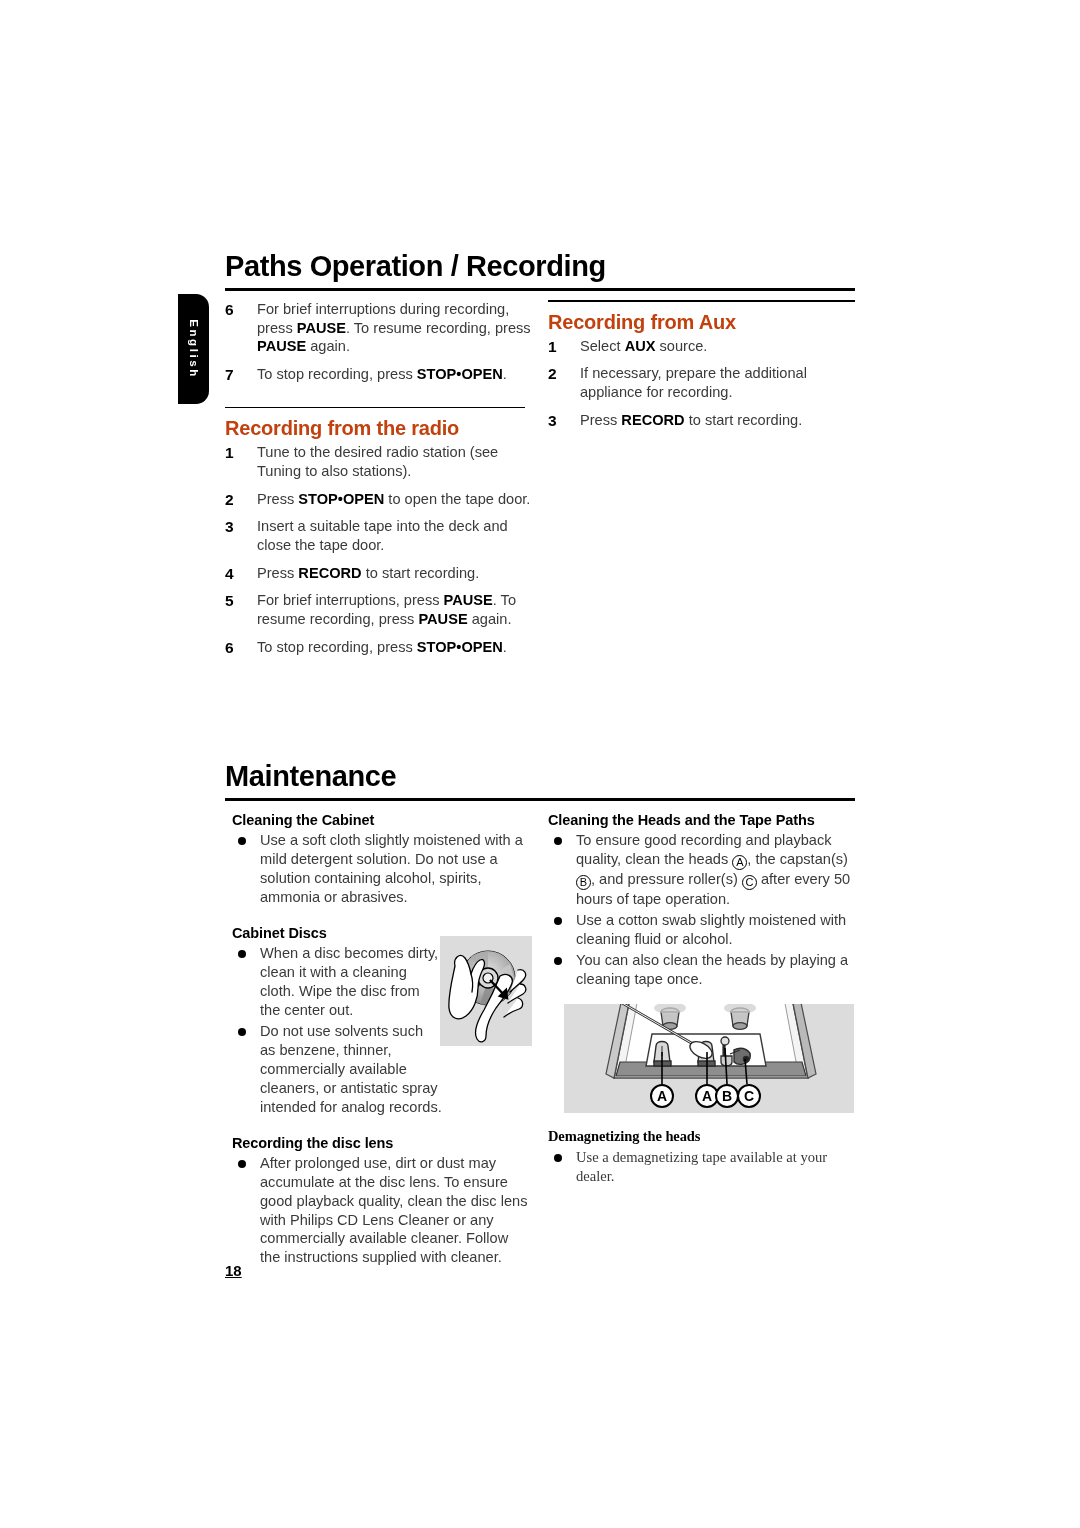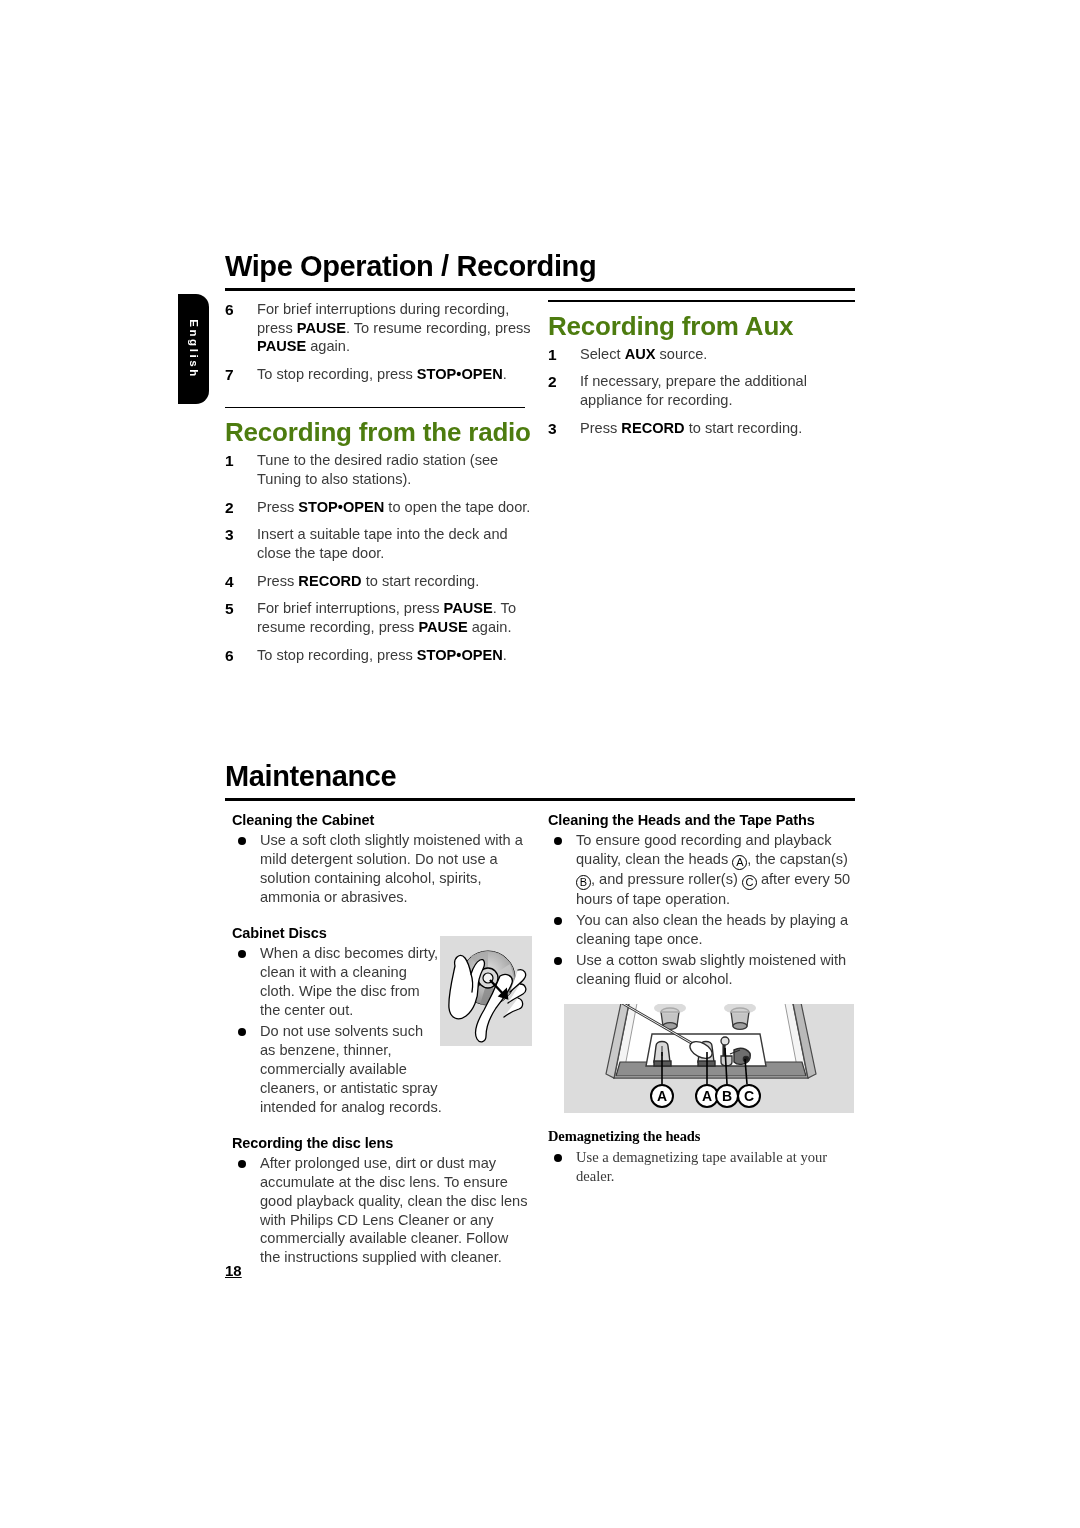--- a/index.html
+++ b/index.html
@@ -47,23 +47,23 @@
     height: 3px;
   }
   .rule-thin {
     position: absolute;
     background: #000;
     height: 1.6px;
   }
 
   
   .sub-head {
-    font-size: 26px;
-    font-weight: 700;
-    color: #4d7c0f;
+    font-size: 20px;
+    font-weight: 700;
+    color: #c2410c;
     letter-spacing: -0.2px;
     margin-bottom: 3px;
   }
   .sub-head-sm {
     font-size: 14.5px;
     font-weight: 700;
     color: #000;
     letter-spacing: -0.1px;
     margin-bottom: 3px;
   }
@@ -146,21 +146,21 @@
 </style>
 </head>
 <body>
 
 <div class="page">
 
   <div class="lang-tab">
     <span>English</span>
   </div>
 
-  <div class="sec-title" style="left:225px; top:250px;">Wipe Operation / Recording</div>
+  <div class="sec-title" style="left:225px; top:250px;">Paths Operation / Recording</div>
   <div class="rule-heavy" style="left:225px; top:288px; width:630px;"></div>
 
   <div class="col" style="left:225px; top:300px; width:310px;">
 
     <ol class="steps" id="to-left-cont">
         <li><span class="num">6</span><span>For brief interruptions during recording, press <b>PAUSE</b>. To resume recording, press <b>PAUSE</b> again.</span></li>
         <li><span class="num">7</span><span>To stop recording, press <b>STOP•OPEN</b>.</span></li>
       </ol>
 
     <div style="height:14px"></div>
@@ -267,22 +267,22 @@
       </g>
     </svg>
   </div>
 
   <div class="col" style="left:548px; top:812px; width:310px;">
     <div id="mt-right-1">
         <div class="blk">
           <div class="sub-head-sm">Cleaning the Heads and the Tape Paths</div>
           <ul class="bullets">
             <li><span class="dot"></span><span>To ensure good recording and playback quality, clean the heads <span class="circ">A</span>, the capstan(s) <span class="circ">B</span>, and pressure roller(s) <span class="circ">C</span> after every 50 hours of tape operation.</span></li>
+            <li><span class="dot"></span><span>Use a cotton swab slightly moistened with cleaning fluid or alcohol.</span></li>
             <li><span class="dot"></span><span>You can also clean the heads by playing a cleaning tape once.</span></li>
-            <li><span class="dot"></span><span>Use a cotton swab slightly moistened with cleaning fluid or alcohol.</span></li>
           </ul>
         </div>
       </div>
   </div>
 
   <div class="fig" style="left:564px; top:1004px; width:290px; height:109px;">
     <svg viewBox="0 0 290 109" xmlns="http://www.w3.org/2000/svg" aria-hidden="true">
       <rect x="0" y="0" width="290" height="109" fill="#dcdcdc"></rect>
 
       <path d="M66 -6 L228 -6 L244 74 L50 74 Z" fill="#f4f4f4" stroke="#4a4a4a" stroke-width="1.6"></path>

